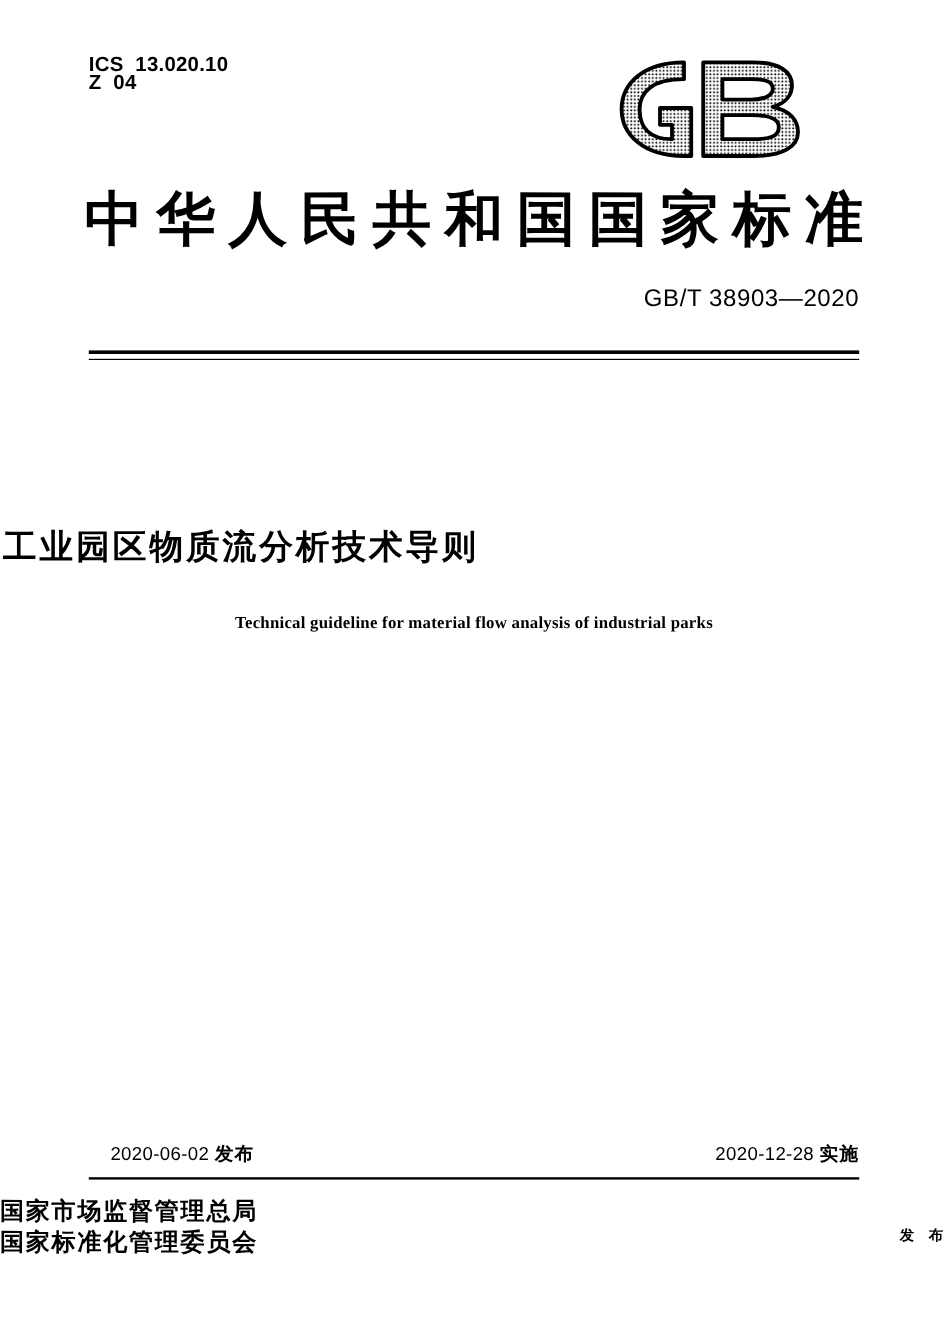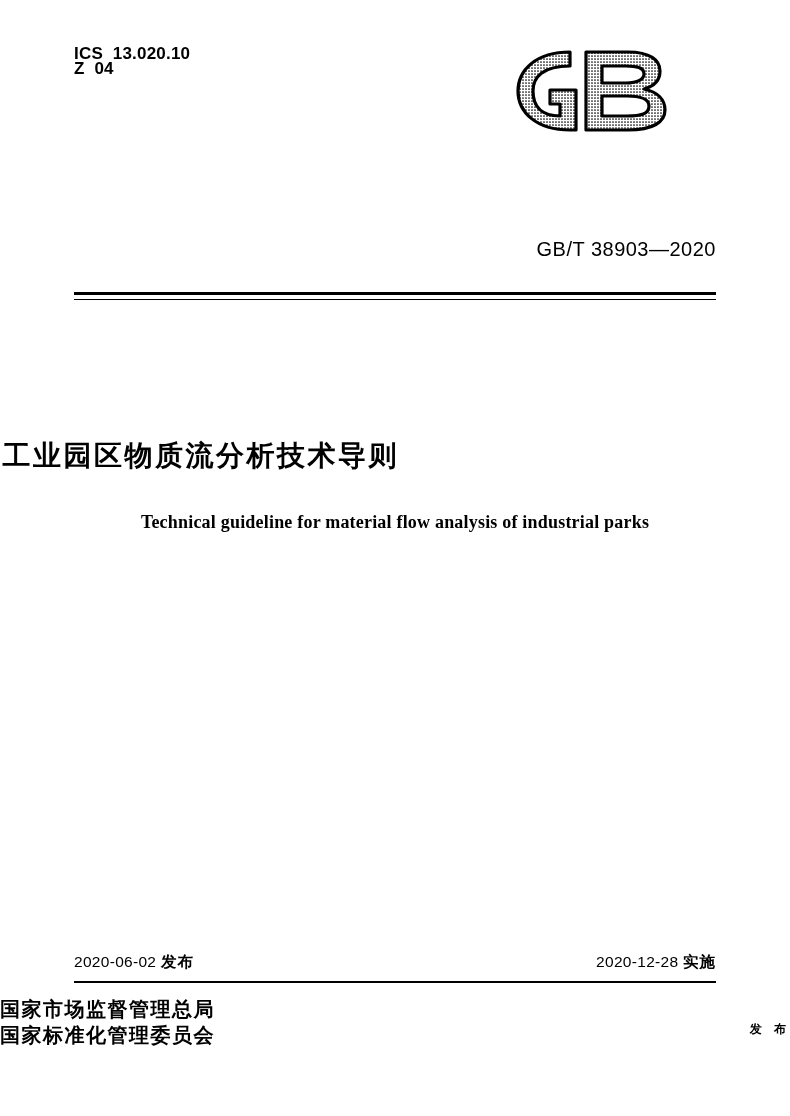--- a/index.html
+++ b/index.html
@@ -105,41 +105,42 @@
   }
 
   
   .doc-title-en {
     position: absolute;
     left: 0;
     top: 512px;
     width: 790px;
     text-align: center;
     font-family: "Liberation Serif", "DejaVu Serif", serif;
-    font-size: 18px;
+    font-size: 14px;
     font-weight: bold;
     letter-spacing: 0.2px;
     white-space: nowrap;
   }
 
   
   .footer-dates {
     position: absolute;
     left: 74px;
     top: 952px;
     width: 642px;
     display: flex;
     justify-content: space-between;
     align-items: baseline;
     font-size: 15.5px;
   }
   .footer-dates .date-item {
     font-family: "Liberation Sans", sans-serif;
     letter-spacing: 0.3px;
     white-space: nowrap;
+    margin-left: 18px;
   }
   .footer-dates .date-item .cn {
     font-family: "DejaVu Sans", "Liberation Sans", sans-serif;
     font-weight: bold;
     letter-spacing: 1px;
   }
 
   .rule-bottom {
     position: absolute;
     left: 74px;
@@ -216,20 +217,21 @@
                C150 33, 145 40, 134 43
                C148 46, 155 54, 155 64
                C155 76, 143 84, 118 84
                L76 84
                Z
                M92 20 L92 37 L116 37 C128 37, 134 33, 134 28 C134 22, 128 20, 116 20 Z
                M92 50 L92 70 L117 70 C131 70, 139 68, 139 60 C139 53, 131 50, 117 50 Z" fill="url(#dots)" stroke="#000000" stroke-width="3.2" stroke-linejoin="round" fill-rule="evenodd"></path>
     </svg>
   </div>
 
+  <div class="national-title">中华人民共和国国家标准</div>
 
   <div class="std-number">GB/T 38903—2020</div>
 
   <div class="rule-top"></div>
   <div class="rule-thin"></div>
 
   <div class="doc-title-cn">工业园区物质流分析技术导则</div>
   <div class="doc-title-en">Technical guideline for material flow analysis of industrial parks</div>
 
   <div class="footer-dates">

